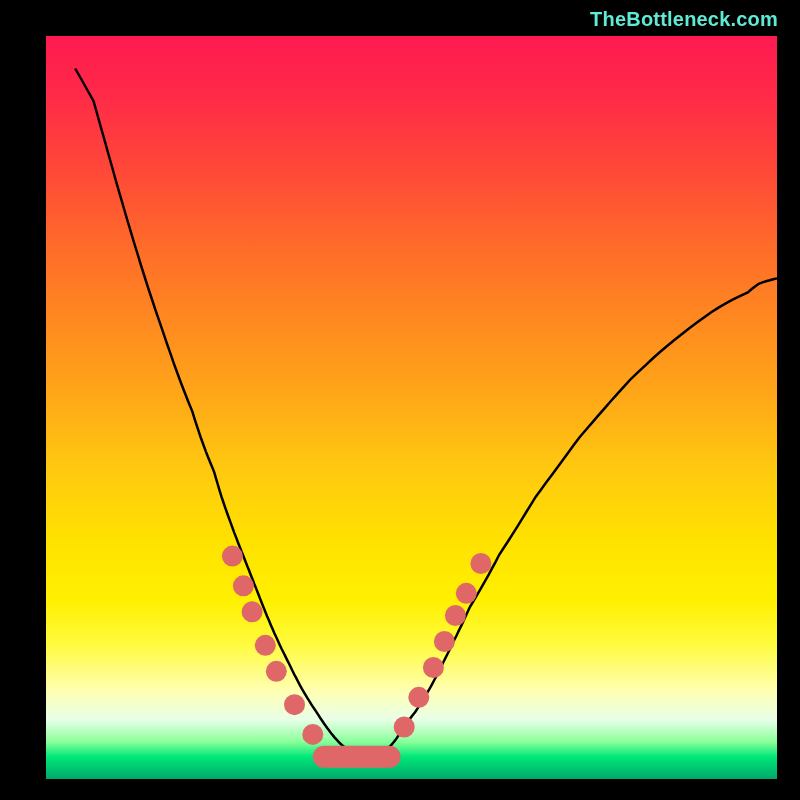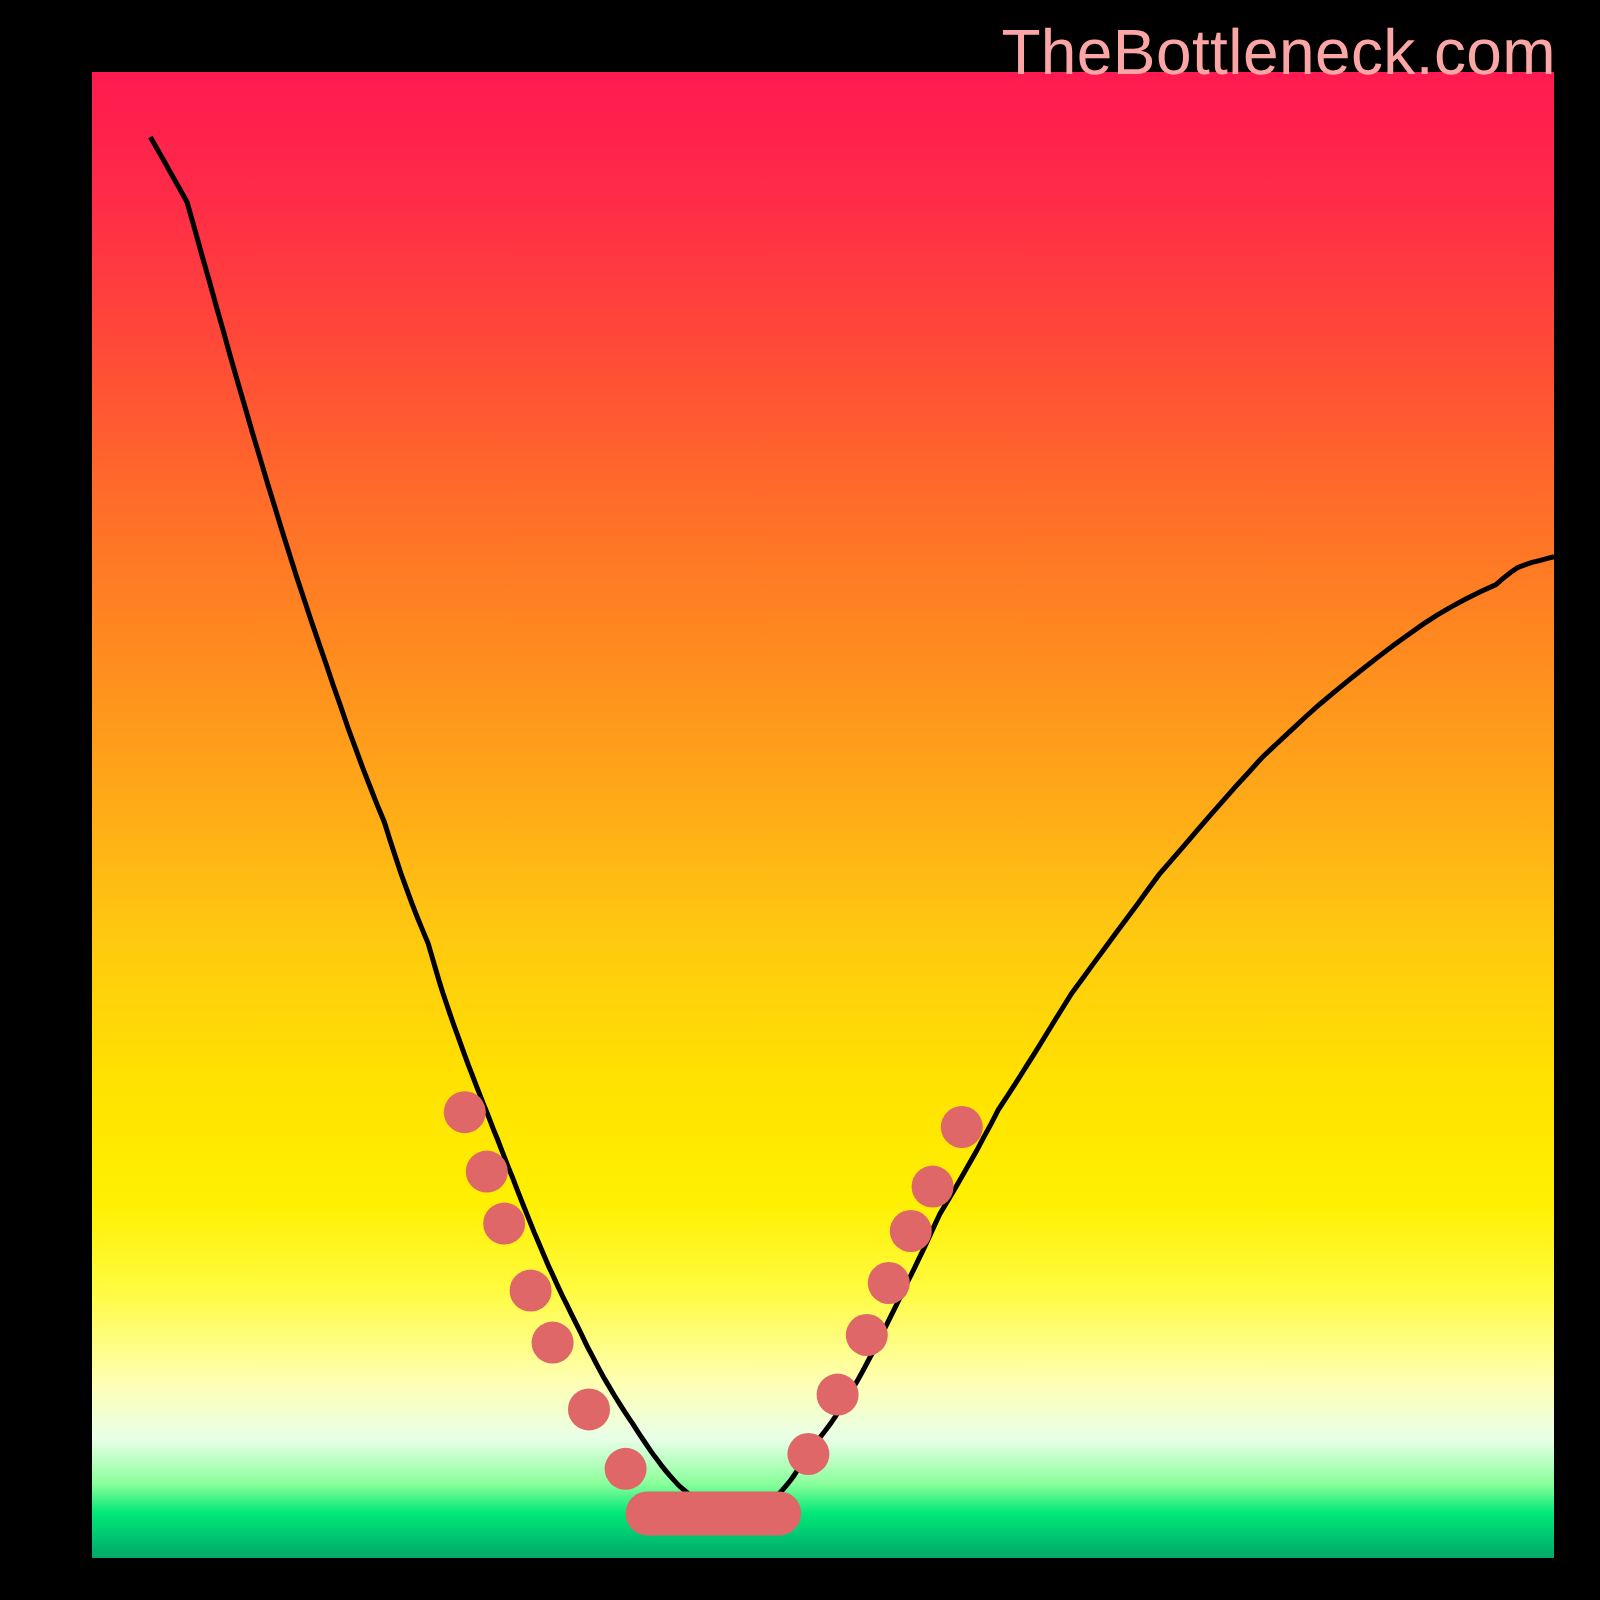--- a/index.html
+++ b/index.html
@@ -38,23 +38,23 @@
       #00e878 97%,
       #00c872 98.5%,
       #00a868 100%
     );
   }
   .watermark {
     position: absolute;
     top: 8px;
     right: 22px;
     font-family: Arial, Helvetica, sans-serif;
-    font-size: 32px;
-    font-weight: normal;
-    color: #fca5a5;
+    font-size: 20px;
+    font-weight: bold;
+    color: #5eead4;
     letter-spacing: 0.2px;
   }
   svg.curve-layer {
     position: absolute;
     left: 46px;
     top: 36px;
     width: 731px;
     height: 743px;
     overflow: visible;
   }

